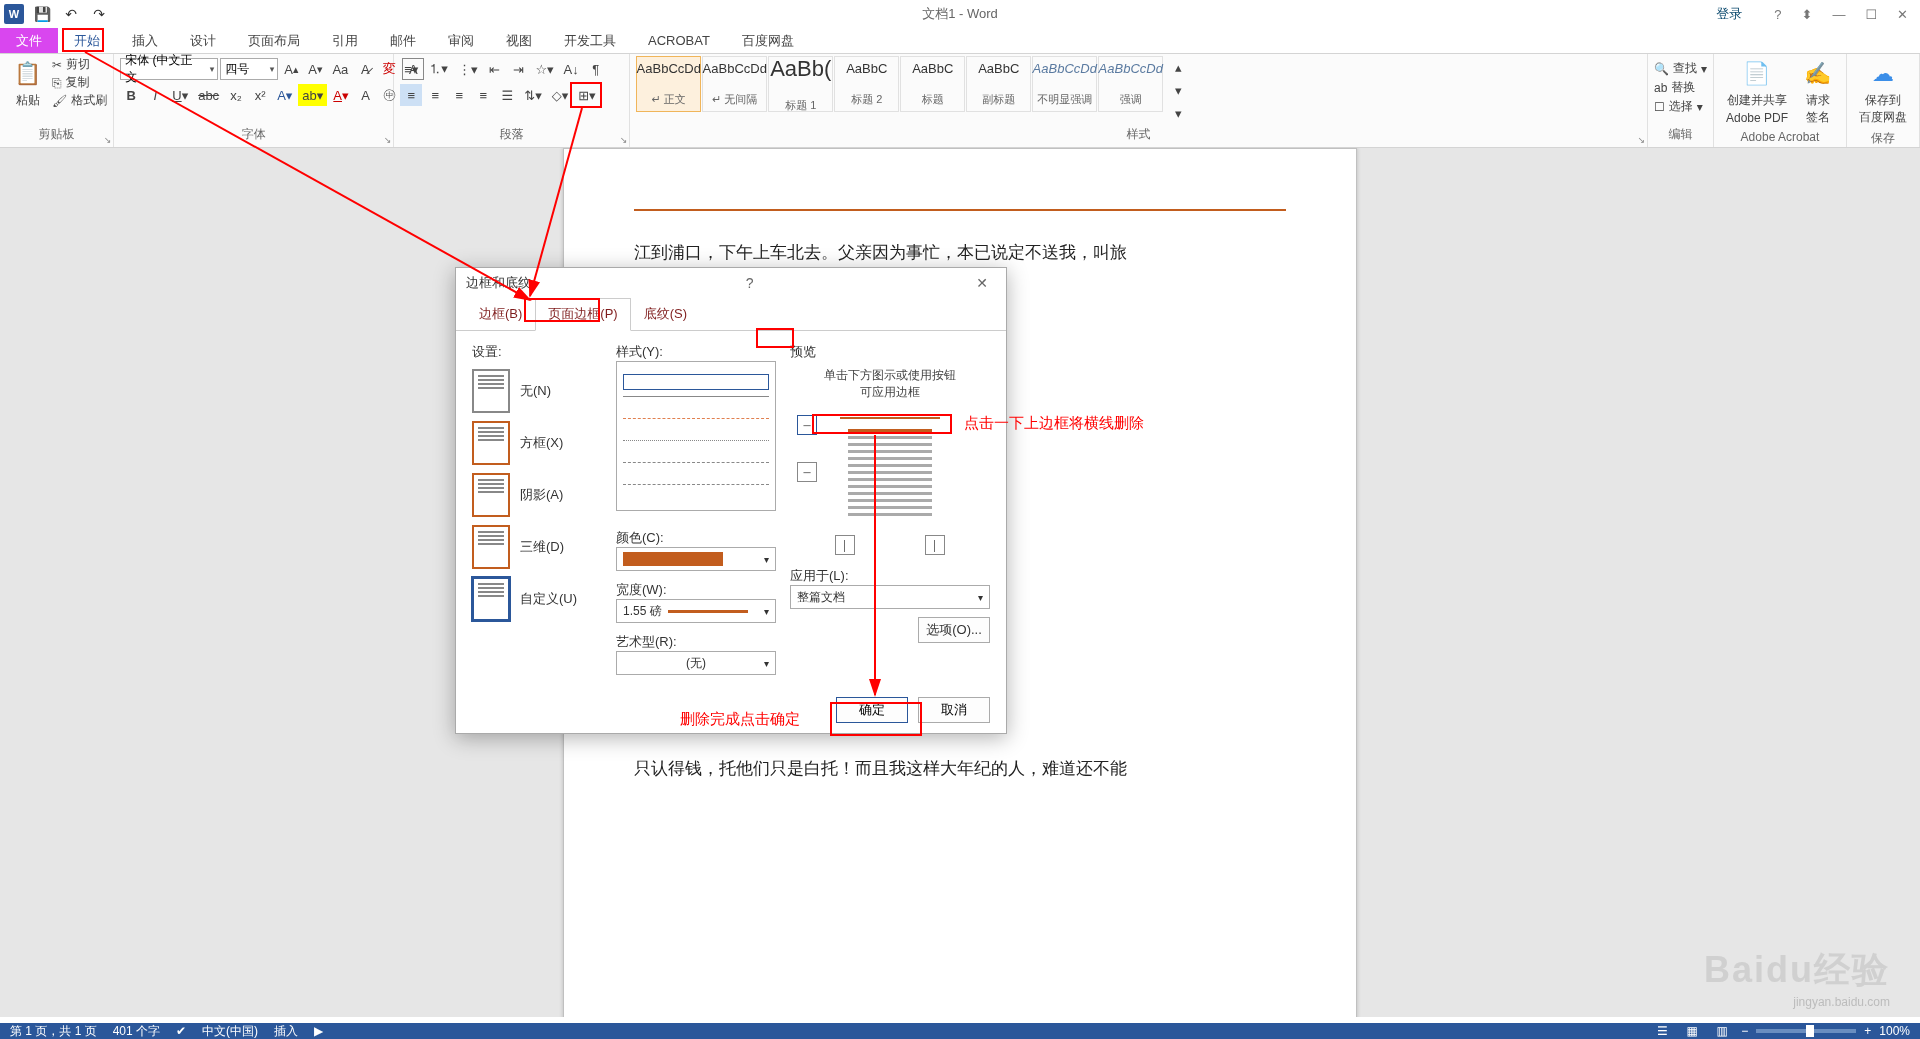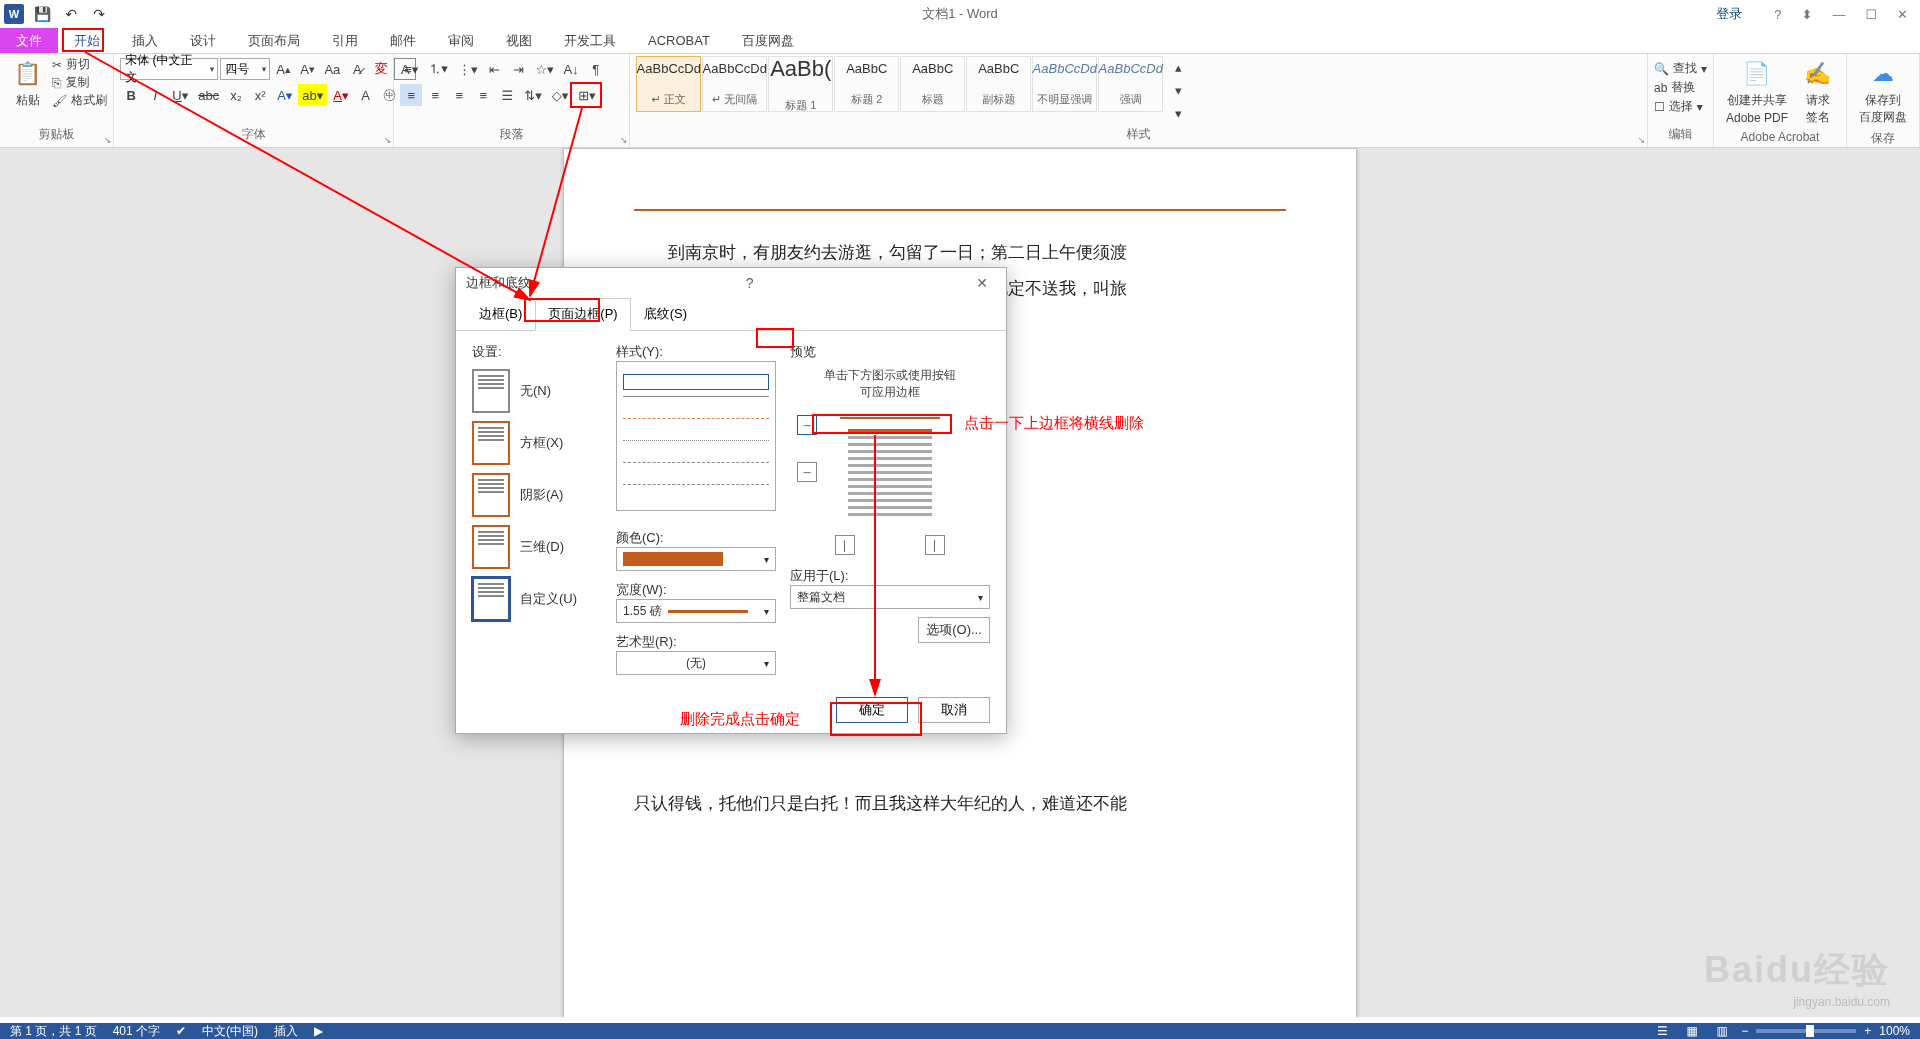--- a/index.html
+++ b/index.html
@@ -46,21 +46,21 @@
 .doc-area { position:absolute; top:148px; left:0; right:0; bottom:22px; background:#e6e6e6; overflow:hidden; }
 .page { position:absolute; left:50%; transform:translateX(-50%); top:0; width:794px; background:#fff; border:1px solid #c0c0c0; box-shadow:0 0 4px rgba(0,0,0,0.2); padding:60px 70px; height:1123px; }
 .page-top-line { border-top:2px solid #c25d1e; width:100%; margin-bottom:24px; }
 .doc-text { font-size:17px; line-height:2.1; color:#222; font-family:"SimSun",serif; }
 
 
 .dialog { position:absolute; left:455px; top:267px; width:552px; background:#fff; border:1px solid #aaa; box-shadow:0 4px 20px rgba(0,0,0,0.3); }
 .dialog-title { height:30px; display:flex; align-items:center; padding:0 10px; font-size:13px; color:#333; }
 .dialog-close { margin-left:auto; color:#666; font-size:14px; padding:2px 8px; }
 .dialog-tabs { display:flex; border-bottom:1px solid #ccc; padding:0 10px; }
-.dtab { padding:6px 12px; font-size:13px; color:#000000; border:1px solid transparent; cursor:pointer; }
+.dtab { padding:6px 12px; font-size:13px; color:#7f1d1d; border:1px solid transparent; cursor:pointer; }
 .dtab.active { border:1px solid #ccc; border-bottom:1px solid #fff; margin-bottom:-1px; background:#fff; }
 .dialog-body { padding:12px 16px; display:flex; gap:14px; font-size:13px; color:#333; }
 .settings-col { width:130px; }
 .setting-opt { display:flex; align-items:center; gap:10px; margin:8px 0; cursor:pointer; }
 .setting-thumb { width:38px; height:44px; border:2px solid #888; background:#fff; display:flex; flex-direction:column; padding:4px; gap:2px; }
 .setting-thumb .line { height:2px; background:#888; }
 .setting-thumb.box { border-color:#c25d1e; }
 .setting-thumb.selected { border:2px solid #2b579a; outline:1px solid #2b579a; }
 .style-col { width:160px; }
 .style-list { border:1px solid #ababab; height:150px; padding:6px; overflow-y:auto; }
@@ -161,21 +161,21 @@
       </div>
     </div>
     <div class="group-label">剪贴板</div>
     <span class="launcher">↘</span>
   </div>
 
   <div class="group" style="width:280px">
     <div class="group-body" style="flex-direction:column;gap:4px;padding-top:2px">
       <div class="row">
         <div class="combo" style="width:98px">宋体 (中文正文</div>
-        <div class="combo" style="width:50px">四号</div>
+        <div class="combo" style="width:58px">四号</div>
         <div class="small-btn">A<sup>▴</sup></div>
         <div class="small-btn">A<sup>▾</sup></div>
         <div class="small-btn">Aa</div>
         <div class="small-btn">A̷</div>
         <div class="small-btn" style="color:#c00">変</div>
         <div class="small-btn" style="border:1px solid #888">A</div>
       </div>
       <div class="row">
         <div class="small-btn">
             <b>B</b>
@@ -307,21 +307,20 @@
       </div>
     </div>
     <div class="group-label">保存</div>
   </div>
 </div>
 
 <div class="doc-area">
   <div class="page">
     <div class="page-top-line"></div>
     <div class="doc-text">
-      <div style="text-indent:2em">到南京时，有朋友约去游逛，勾留了一日；第二日上午便须渡</div>
       <div>江到浦口，下午上车北去。父亲因为事忙，本已说定不送我，叫旅</div>
       <div style="height:480px"></div>
       <div>只认得钱，托他们只是白托！而且我这样大年纪的人，难道还不能</div>
     </div>
   </div>
 </div>
 
 <div class="dialog">
   <div class="dialog-title">
     <span>边框和底纹</span>

